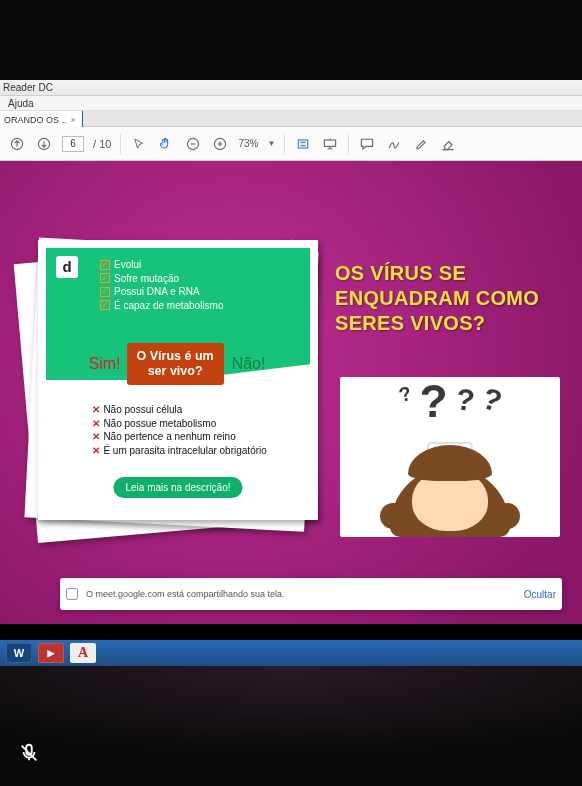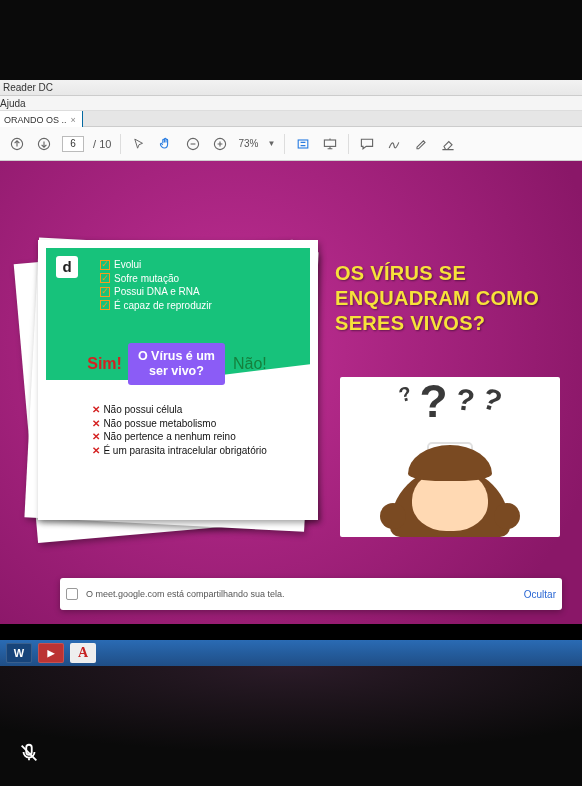--- a/index.html
+++ b/index.html
@@ -25,21 +25,21 @@
     color: #333;
     padding-left: 3px;
     line-height: 16px;
   }
   .menubar {
     height: 15px;
     background: #f5f5f5;
     border-bottom: 1px solid #ddd;
     font-size: 10px;
     color: #333;
-    padding-left: 0;
+    padding-left: 8px;
     line-height: 15px;
   }
   .tabbar {
     height: 16px;
     background: #e6e6e6;
     border-bottom: 1px solid #ccc;
     display:flex;
   }
   .tab {
     height:16px;
@@ -149,33 +149,33 @@
   }
   .mid-row {
     position:absolute;
     top:95px; left:0; right:0;
     display:flex;
     align-items:center;
     justify-content:center;
     gap:2px;
   }
   .sim {
-    font-weight:bold;
+    font-weight:normal;
     color:#d42121;
     font-size:16px;
     padding:0 4px;
   }
   .nao {
     font-weight:normal;
     color:#15803d;
     font-size:16px;
     padding:0 6px;
   }
   .orange-box {
-    background:#8b5cf6;
+    background:#c2410c;
     color:#fff;
     font-weight:bold;
     font-size:12.5px;
     text-align:center;
     padding:6px 10px;
     border-radius:3px;
     line-height:1.2;
   }
   .red-list {
     position:absolute;
@@ -471,21 +471,21 @@
             <div class="row">
                 <span class="chk">✓</span>
                 <span>Sofre mutação</span>
               </div>
             <div class="row">
                 <span class="chk">✓</span>
                 <span>Possui DNA e RNA</span>
               </div>
             <div class="row">
                 <span class="chk">✓</span>
-                <span>É capaz de reproduzir</span>
+                <span>É capaz de metabolismo</span>
               </div>
           </div>
           <div class="mid-row">
             <span class="sim">Sim!</span>
             <div class="orange-box">
               <div>O Vírus é um</div>
               <div>ser vivo?</div>
             </div>
             <span class="nao">Não!</span>
           </div>
@@ -500,20 +500,21 @@
               </div>
             <div class="row">
                 <span class="xmark">✕</span>
                 <span>Não pertence a nenhum reino</span>
               </div>
             <div class="row">
                 <span class="xmark">✕</span>
                 <span>É um parasita intracelular obrigatório</span>
               </div>
           </div>
+          <div class="cta">Leia mais na descrição!</div>
         </div>
       </div>
     </div>
 
     <div class="question-title">OS VÍRUS SE ENQUADRAM COMO SERES VIVOS?</div>
 
     <div class="thinking">
       <div class="camera-wm"></div>
       <div class="qmarks">
         <span class="q-sm" style="transform:rotate(-15deg)">?</span>

